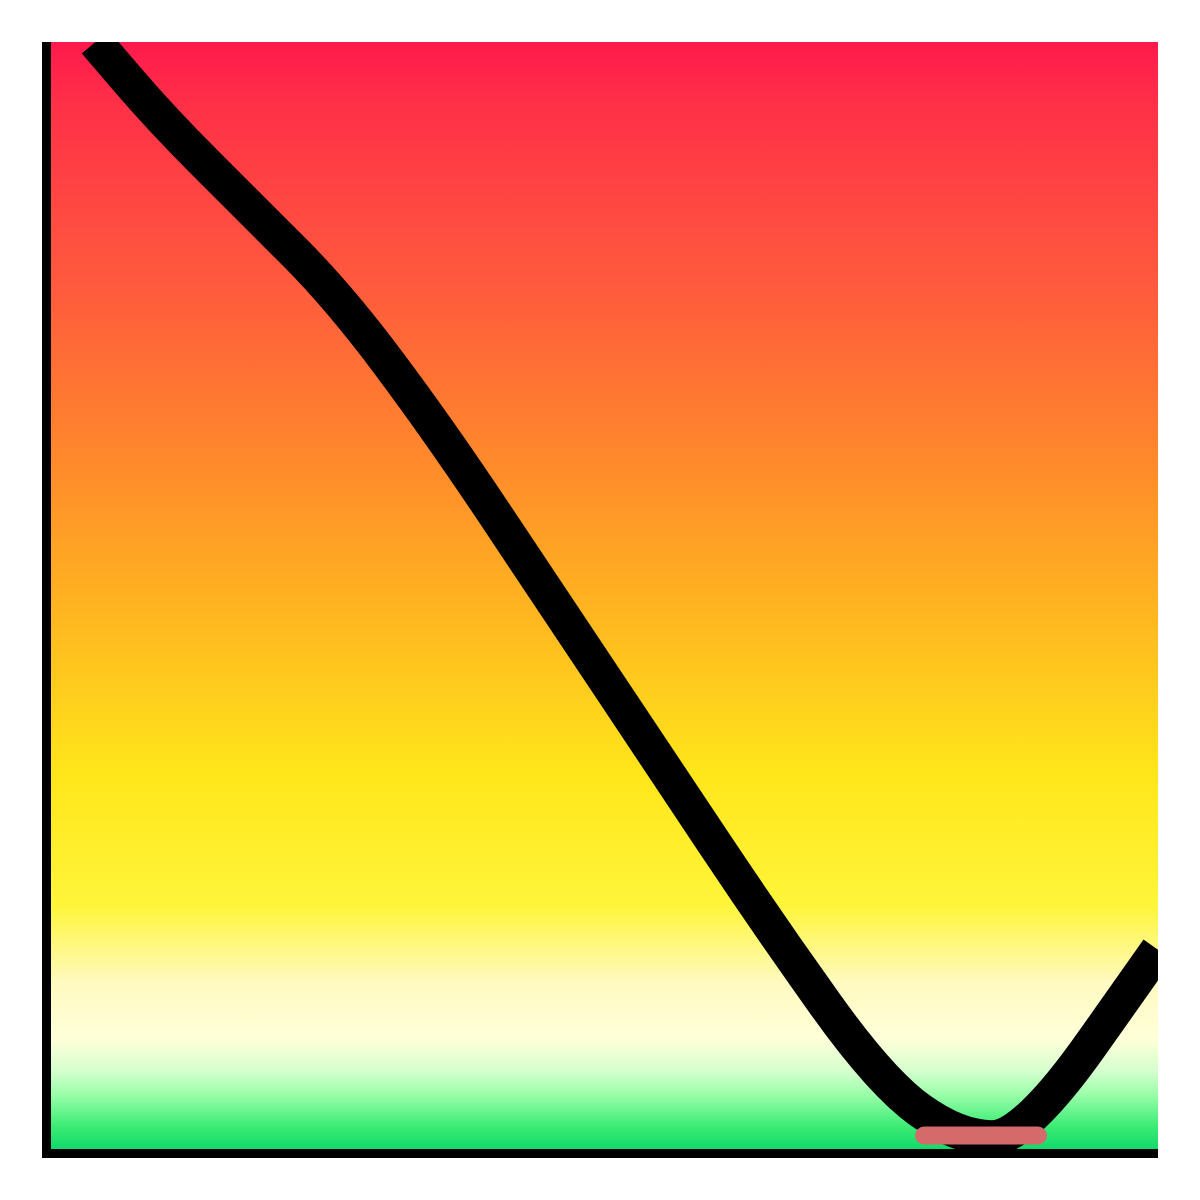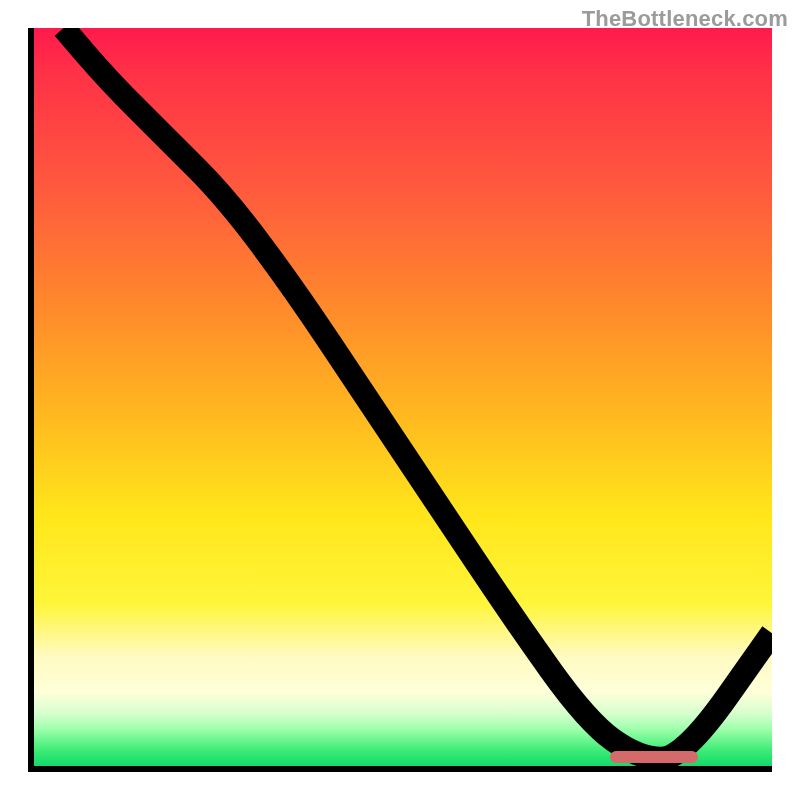--- a/index.html
+++ b/index.html
@@ -75,21 +75,20 @@
     height: 12px;
     border-radius: 7px;
     background: #d46a6a;
   }
 </style>
 </head>
 <body>
 
 <div class="wrap">
 
-  <div class="attribution">TheBottleneck.com</div>
 
   <div class="plot-frame">
 
     <div class="gradient"></div>
 
     <svg class="curve" viewBox="0 0 100 100" preserveAspectRatio="none">
       <path d="M 4.00 0.00 Q 4.00 0.00 7.00 3.50 Q 10.00 7.00 14.00 11.00 Q 18.00 15.00 22.00 19.00 Q 26.00 23.00 30.50 29.00 Q 35.00 35.00 40.00 42.50 Q 45.00 50.00 50.00 57.50 Q 55.00 65.00 60.00 72.50 Q 65.00 80.00 70.00 87.00 Q 75.00 94.00 78.50 96.50 Q 82.00 99.00 85.00 99.00 Q 88.00 99.00 94.00 90.50 T 100.00 82.00"></path>
     </svg>
 
     <div class="marker" style="left: 575.64px; width: 88.56px; top: 723.144px; background: rgb(212, 106, 106);"></div>

